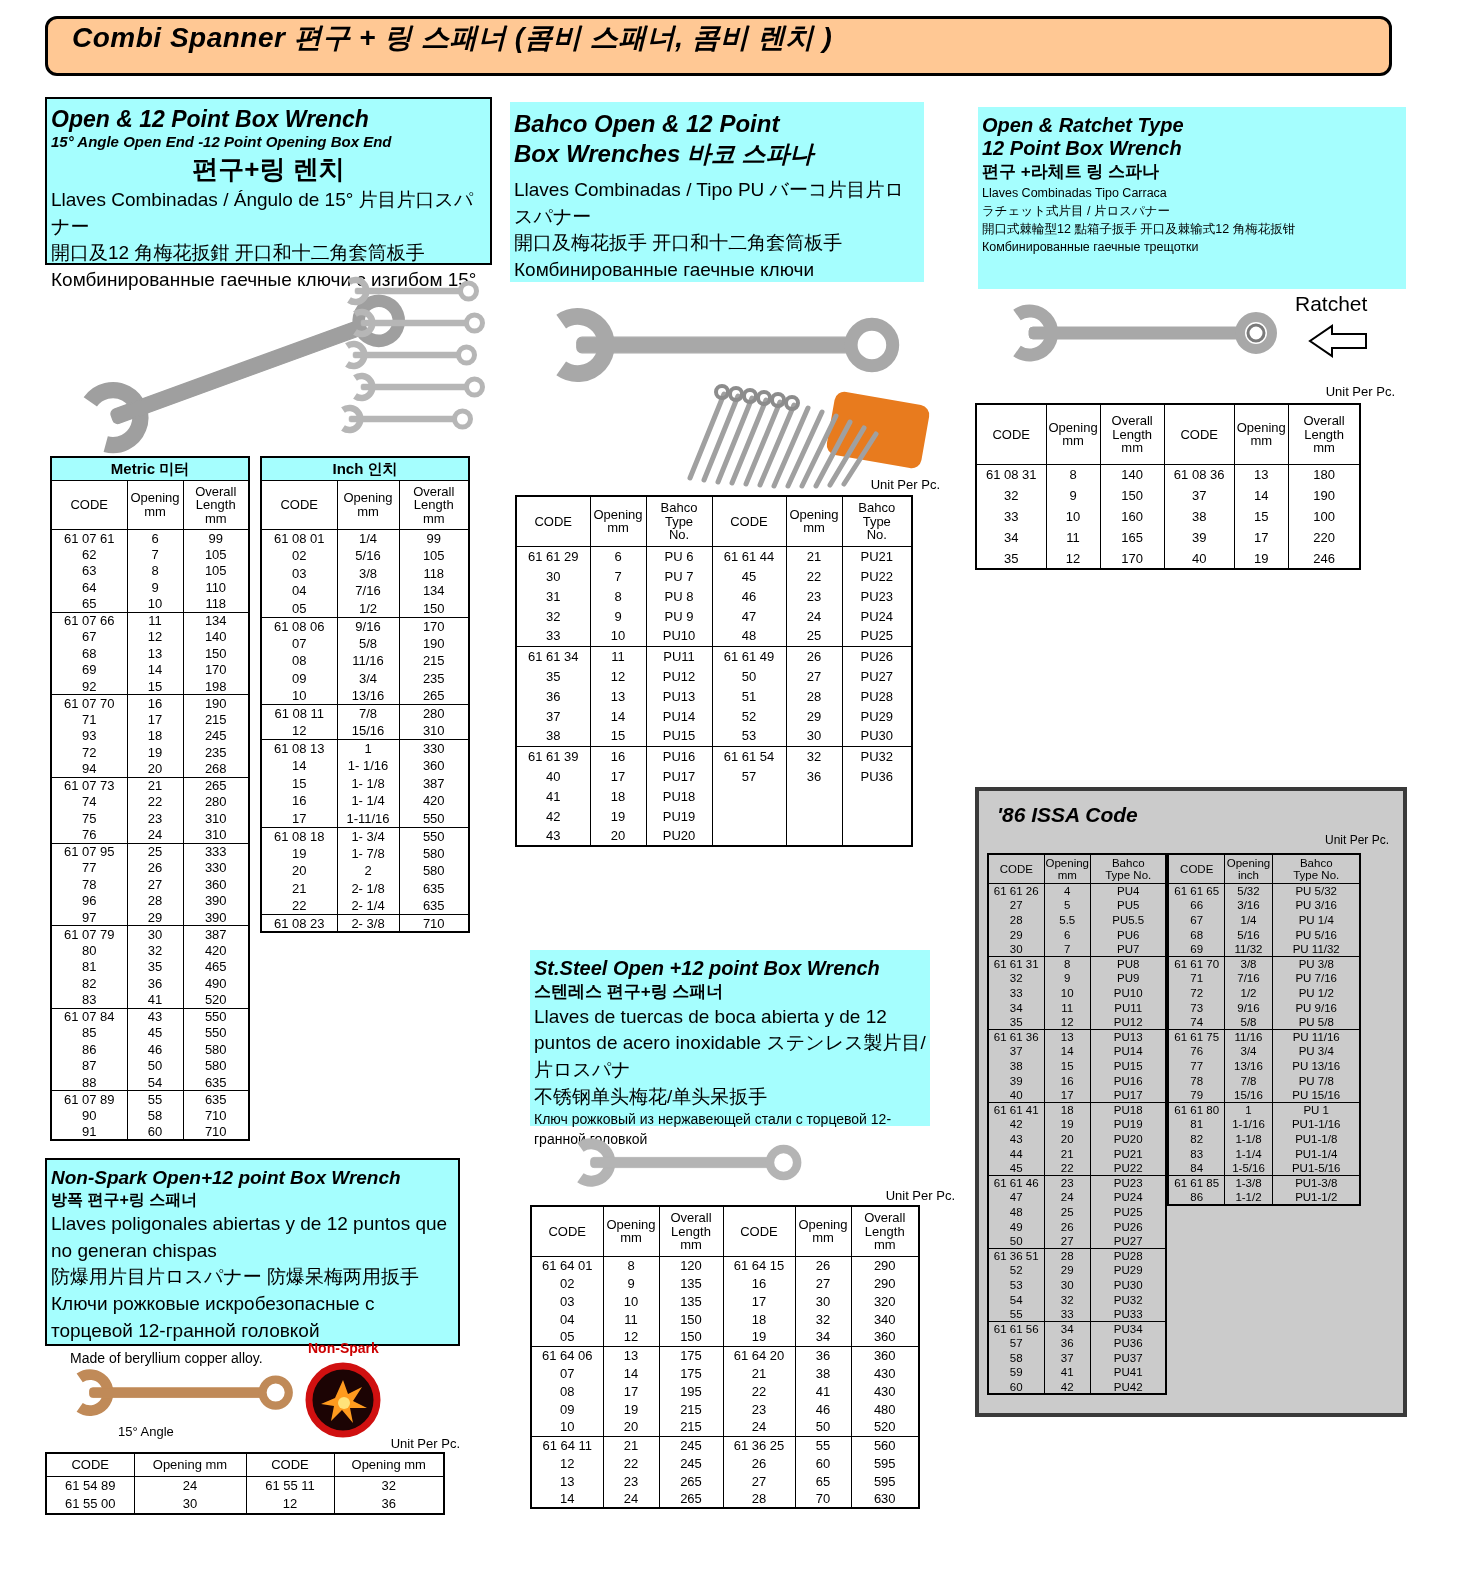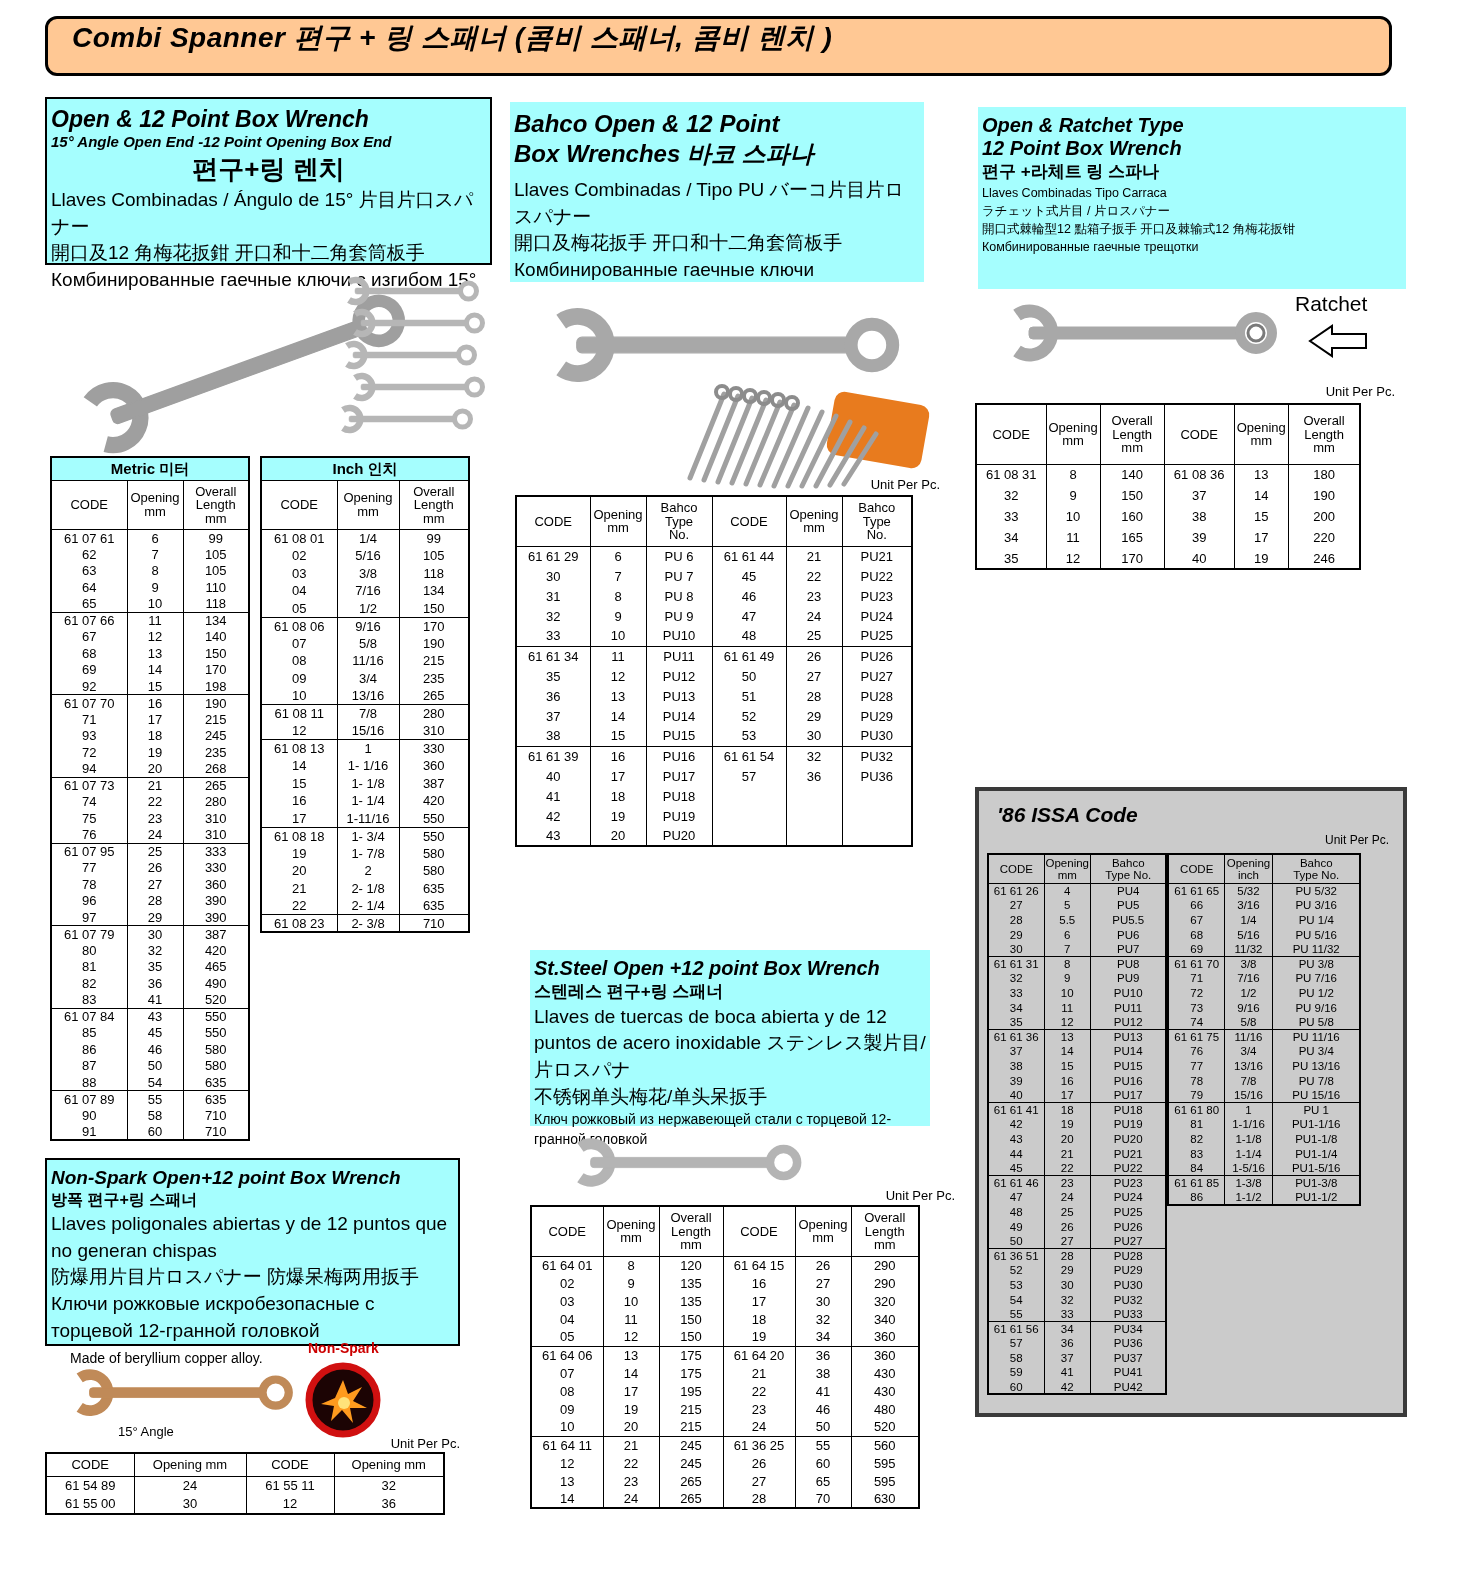--- a/index.html
+++ b/index.html
@@ -640,21 +640,21 @@
             <td>37</td>
             <td>14</td>
             <td>190</td>
           </tr>
           <tr>
             <td>33</td>
             <td>10</td>
             <td>160</td>
             <td>38</td>
             <td>15</td>
-            <td>200</td>
+            <td>100</td>
           </tr>
           <tr>
             <td>34</td>
             <td>11</td>
             <td>165</td>
             <td>39</td>
             <td>17</td>
             <td>220</td>
           </tr>
           <tr>

